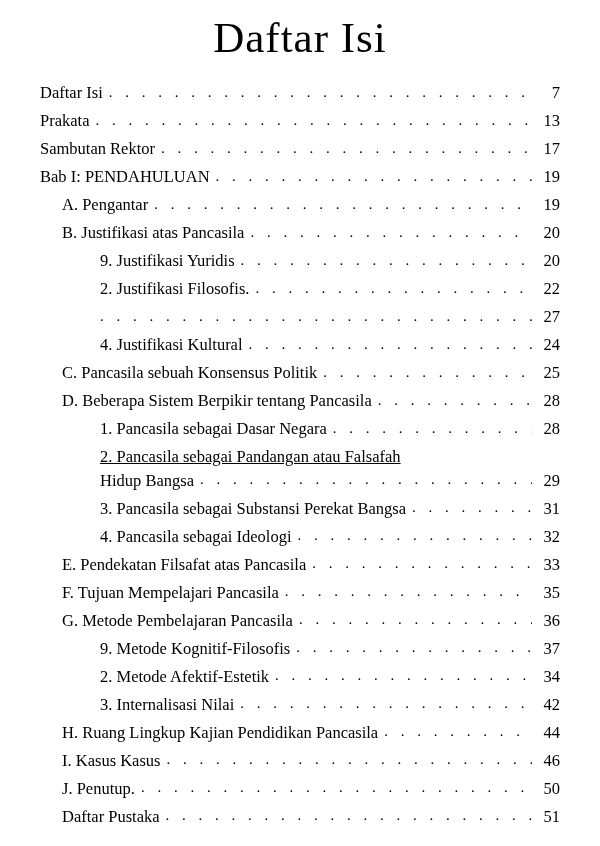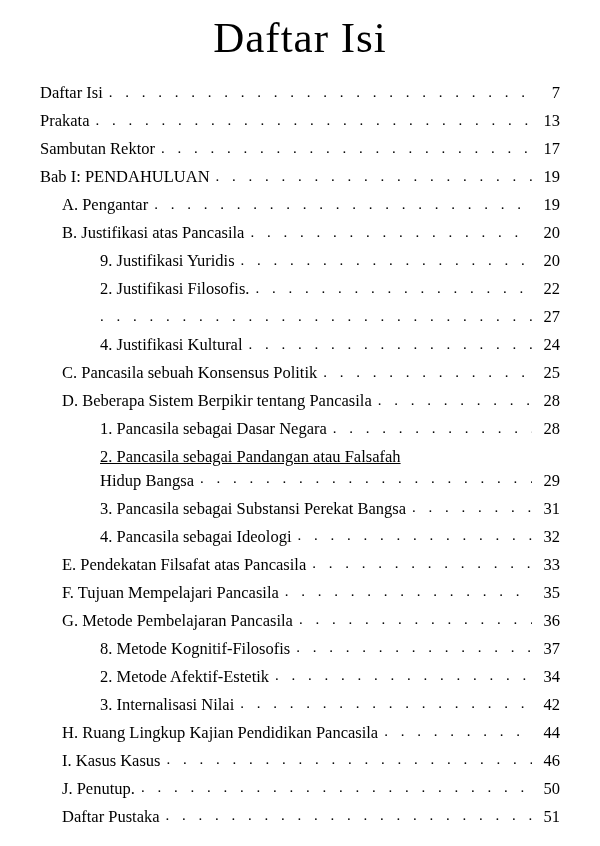--- a/index.html
+++ b/index.html
@@ -71,21 +71,21 @@
   
   .lvl0 { margin-left: 0px; }
   .lvl1 { margin-left: 22px; }
   .lvl2 { margin-left: 60px; }
   .cont-line {
     font-size: 16.5px;
     line-height: 1.0;
     margin-left: 60px;
     margin-bottom: 11.5px;
     display: flex;
-    align-items: flex-start;
+    align-items: center;
     white-space: nowrap;
   }
   .first-line-2 {
     font-size: 16.5px;
     line-height: 1.0;
     margin-left: 60px;
     margin-bottom: 7px;
     white-space: nowrap;
     text-decoration: underline;
   }
@@ -187,21 +187,21 @@
         <span class="label">F.   Tujuan Mempelajari Pancasila</span>
         <span class="dots">. . . . . . . . . . . . . . . . . . . . . . . . . . . . . . . . . . . . . . . . . . . . . . . . . . . . . . . . . . . . . . . . . . . . . . . . . . . . . . . . </span>
         <span class="page-no">35</span>
       </li>
       <li class="toc-row lvl1">
         <span class="label">G.  Metode Pembelajaran Pancasila</span>
         <span class="dots">. . . . . . . . . . . . . . . . . . . . . . . . . . . . . . . . . . . . . . . . . . . . . . . . . . . . . . . . . . . . . . . . . . . . . . . . . . . . . . . . </span>
         <span class="page-no">36</span>
       </li>
       <li class="toc-row lvl2">
-        <span class="label">8.  Metode Kognitif-Filosofis</span>
+        <span class="label">9.  Metode Kognitif-Filosofis</span>
         <span class="dots">. . . . . . . . . . . . . . . . . . . . . . . . . . . . . . . . . . . . . . . . . . . . . . . . . . . . . . . . . . . . . . . . . . . . . . . . . . . . . . . . </span>
         <span class="page-no">37</span>
       </li>
       <li class="toc-row lvl2">
         <span class="label">2.  Metode Afektif-Estetik</span>
         <span class="dots">. . . . . . . . . . . . . . . . . . . . . . . . . . . . . . . . . . . . . . . . . . . . . . . . . . . . . . . . . . . . . . . . . . . . . . . . . . . . . . . . </span>
         <span class="page-no">34</span>
       </li>
       <li class="toc-row lvl2">
         <span class="label">3.  Internalisasi Nilai</span>

